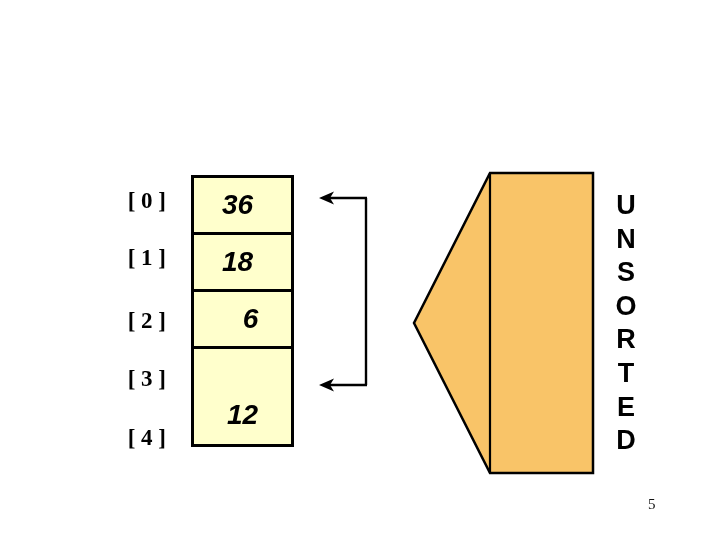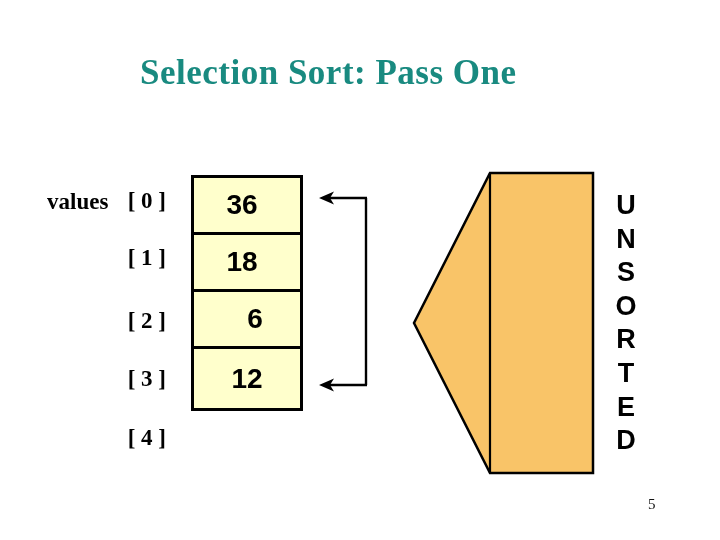--- a/index.html
+++ b/index.html
@@ -15,30 +15,31 @@
   }
   .values-word{
     position:absolute;left:47px;top:189px;
     font-weight:bold;font-size:23px;color:#000;white-space:nowrap;
   }
   .idx-label{
     position:absolute;left:0;width:166px;text-align:right;
     font-weight:bold;font-size:23px;color:#000;white-space:nowrap;line-height:24px;
   }
   .array{
-    position:absolute;left:191px;top:175px;width:112px;
+    position:absolute;left:191px;top:175px;width:103px;
     border:3px solid var(--line,#000);box-sizing:border-box;
     background:var(--cell_fill,#FFFFCC);
+    font-style:italic;
   }
   .cell{
     height:57px;box-sizing:border-box;border-bottom:3px solid var(--line,#000);
     display:flex;align-items:center;justify-content:center;
     background:var(--cell_fill,#FFFFCC);
   }
-  .cell:last-child{border-bottom:none;height:59px;}
+  .cell:last-child{border-bottom:none;height:59px;margin-top:36px;}
   .num{
     font-family:"Liberation Sans",sans-serif;font-weight:bold;font-size:28px;
     color:var(--number_text,#000);position:relative;
   }
   .cell-0 .num,.cell-1 .num,.cell-2 .num{left:-5px;}
   .cell-3 .num{left:8px;}
   .bracket{position:absolute;left:300px;top:186px;width:84px;height:214px;}
   .bracket line{stroke:var(--line,#000);stroke-width:2.4;}
   .bracket polygon{fill:var(--line,#000);}
   .pointer-shape{position:absolute;left:410px;top:169px;width:190px;height:310px;}
@@ -53,23 +54,21 @@
   .page-num{
     position:absolute;left:648px;top:496px;
     font-family:"Liberation Serif",serif;font-size:15px;color:#111;
   }
 </style>
 </head>
 <body>
 
 <div class="slide">
 
-  <h1 class="title">Selection Sort: Pass One</h1>
 
-  <div class="values-word">values</div>
 
   <div class="idx-label" style="top:189px">[ 0 ]</div>
   <div class="idx-label" style="top:246px">[ 1 ]</div>
   <div class="idx-label" style="top:309px">[ 2 ]</div>
   <div class="idx-label" style="top:367px">[ 3 ]</div>
   <div class="idx-label" style="top:426px">[ 4 ]</div>
 
   <div class="array">
     <div class="cell cell-0">
       <span class="num">36</span>

